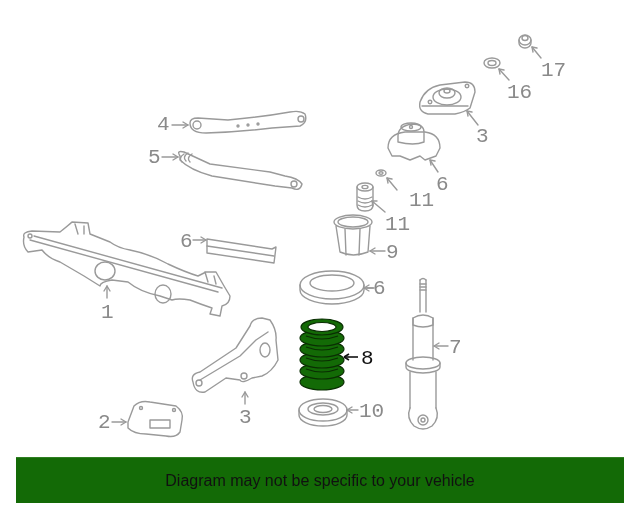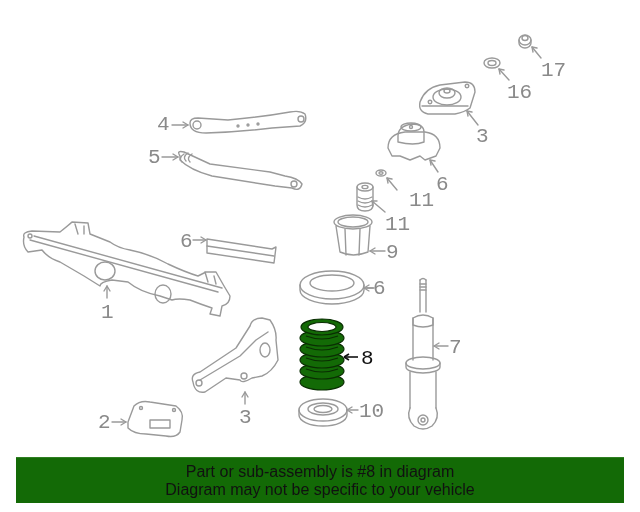--- a/index.html
+++ b/index.html
@@ -196,15 +196,14 @@
 <div class="callout" style="left:449px;top:337px;">7</div>
 <div class="callout" style="left:359px;top:401px;">10</div>
 <div class="callout" style="left:157px;top:114px;">4</div>
 <div class="callout" style="left:148px;top:147px;">5</div>
 <div class="callout" style="left:180px;top:231px;">6</div>
 <div class="callout" style="left:101px;top:302px;">1</div>
 <div class="callout" style="left:239px;top:407px;">3</div>
 <div class="callout" style="left:98px;top:412px;">2</div>
 
 <div id="banner">
-  <div class="line">Part or sub-assembly is #8 in diagram</div>
   <div class="line">Diagram may not be specific to your vehicle</div>
 </div>
 
 </body></html>

